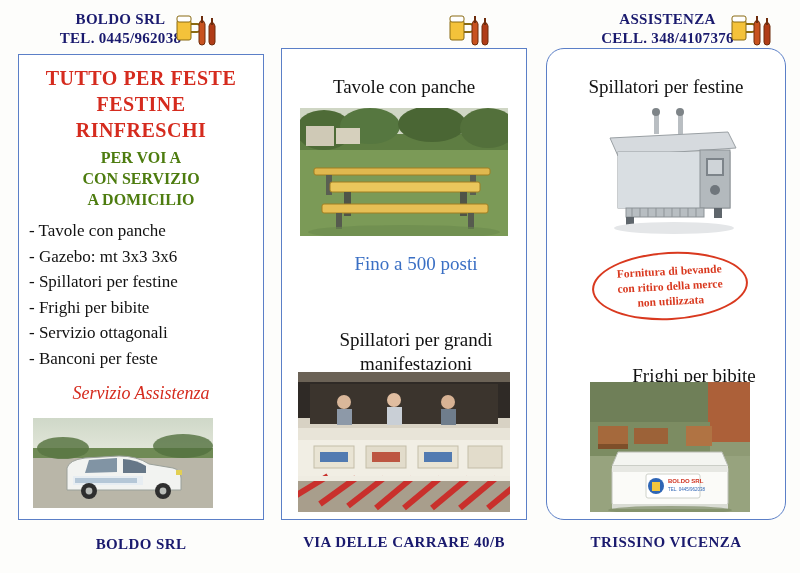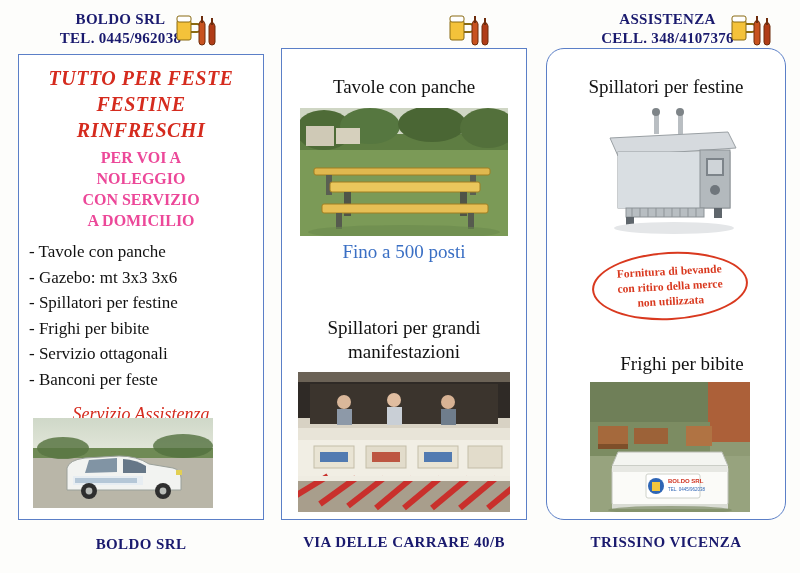--- a/index.html
+++ b/index.html
@@ -51,43 +51,42 @@
   }
   .f1{left:18px;top:536px;width:246px;}
   .f2{left:281px;top:534px;width:246px;}
   .f3{left:546px;top:534px;width:240px;}
 
   
   .p1-title{
     margin:10px 0 0;text-align:center;color:#d52b1e;
     font-weight:bold;font-size:20px;line-height:26px;
     letter-spacing:.5px;
-    font-style:italic;
   }
   .p1-sub{
-    margin:4px 0 0;text-align:center;color:#ec4899;
+    margin:4px 0 0;text-align:center;color:#4d7c0f;
     font-weight:bold;font-size:16px;line-height:21px;
   }
   .p1-list{
     margin:8px 0 12px 10px;padding:0;list-style:none;
     color:#111;font-size:17px;line-height:25.5px;
   }
   .p1-list li{white-space:nowrap;}
   .p1-serv{
     margin:4px 0 0;text-align:center;color:#d52b1e;
     font-size:18px;font-style:italic;
   }
   .p1-photo{
     position:absolute;left:33px;top:418px;width:180px;height:90px;
   }
 
   
   .cap{
     text-align:center;color:#111;font-size:19px;line-height:24px;
-    margin:0;
+    margin:12px;
   }
   .cap-blue{color:#3a6fc4;font-size:19px;}
 
   .ph{position:absolute;overflow:hidden;}
 
   
   .stamp{
     position:absolute;left:592px;top:252px;width:152px;height:64px;
     border:2px solid #d9391f;border-radius:50%;
     transform:rotate(-3deg);
@@ -154,21 +153,20 @@
 
   <div class="panel p1">
     <div class="p1-title">
       <div>TUTTO PER FESTE</div>
       <div>FESTINE</div>
       <div>RINFRESCHI</div>
     </div>
 
     <div class="p1-sub">
       <div>PER VOI A</div>
-      <div>NOLEGGIO</div>
       <div>CON SERVIZIO</div>
       <div>A DOMICILIO</div>
     </div>
 
     <ul class="p1-list">
       <li>- Tavole con panche</li>
       <li>- Gazebo: mt 3x3 3x6</li>
       <li>- Spillatori per festine</li>
       <li>- Frighi per bibite</li>
       <li>- Servizio ottagonali</li>

